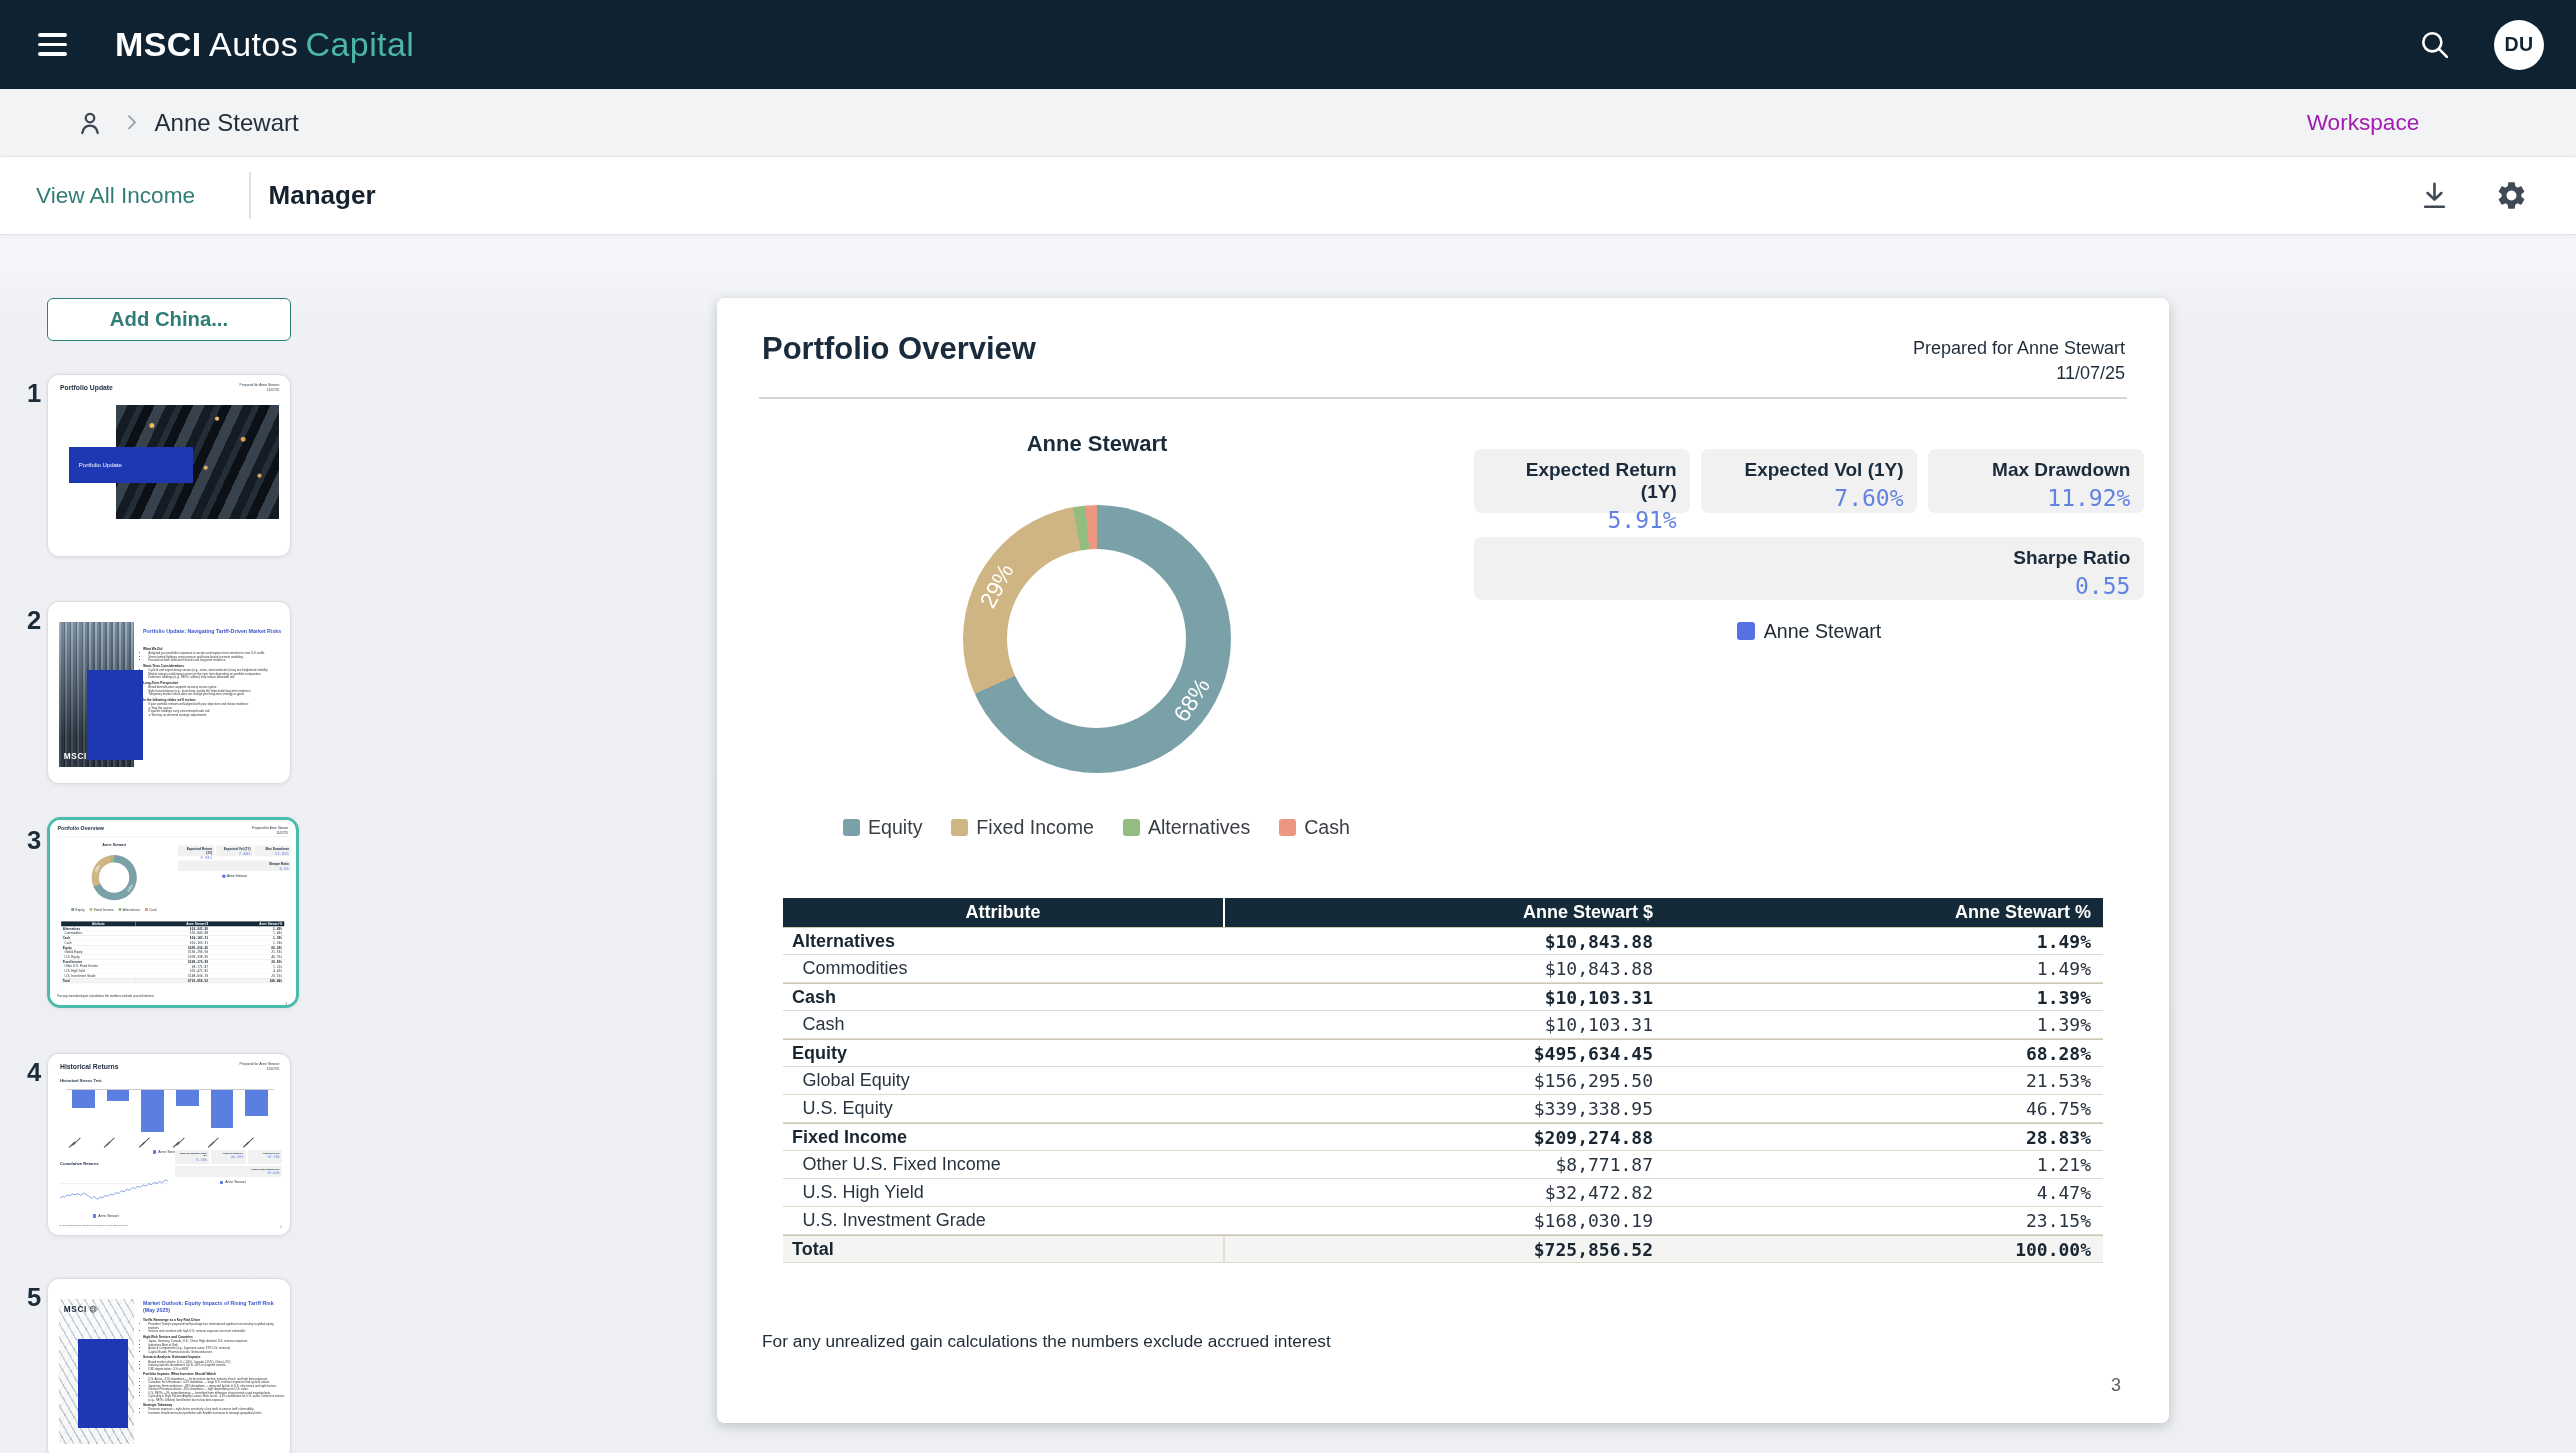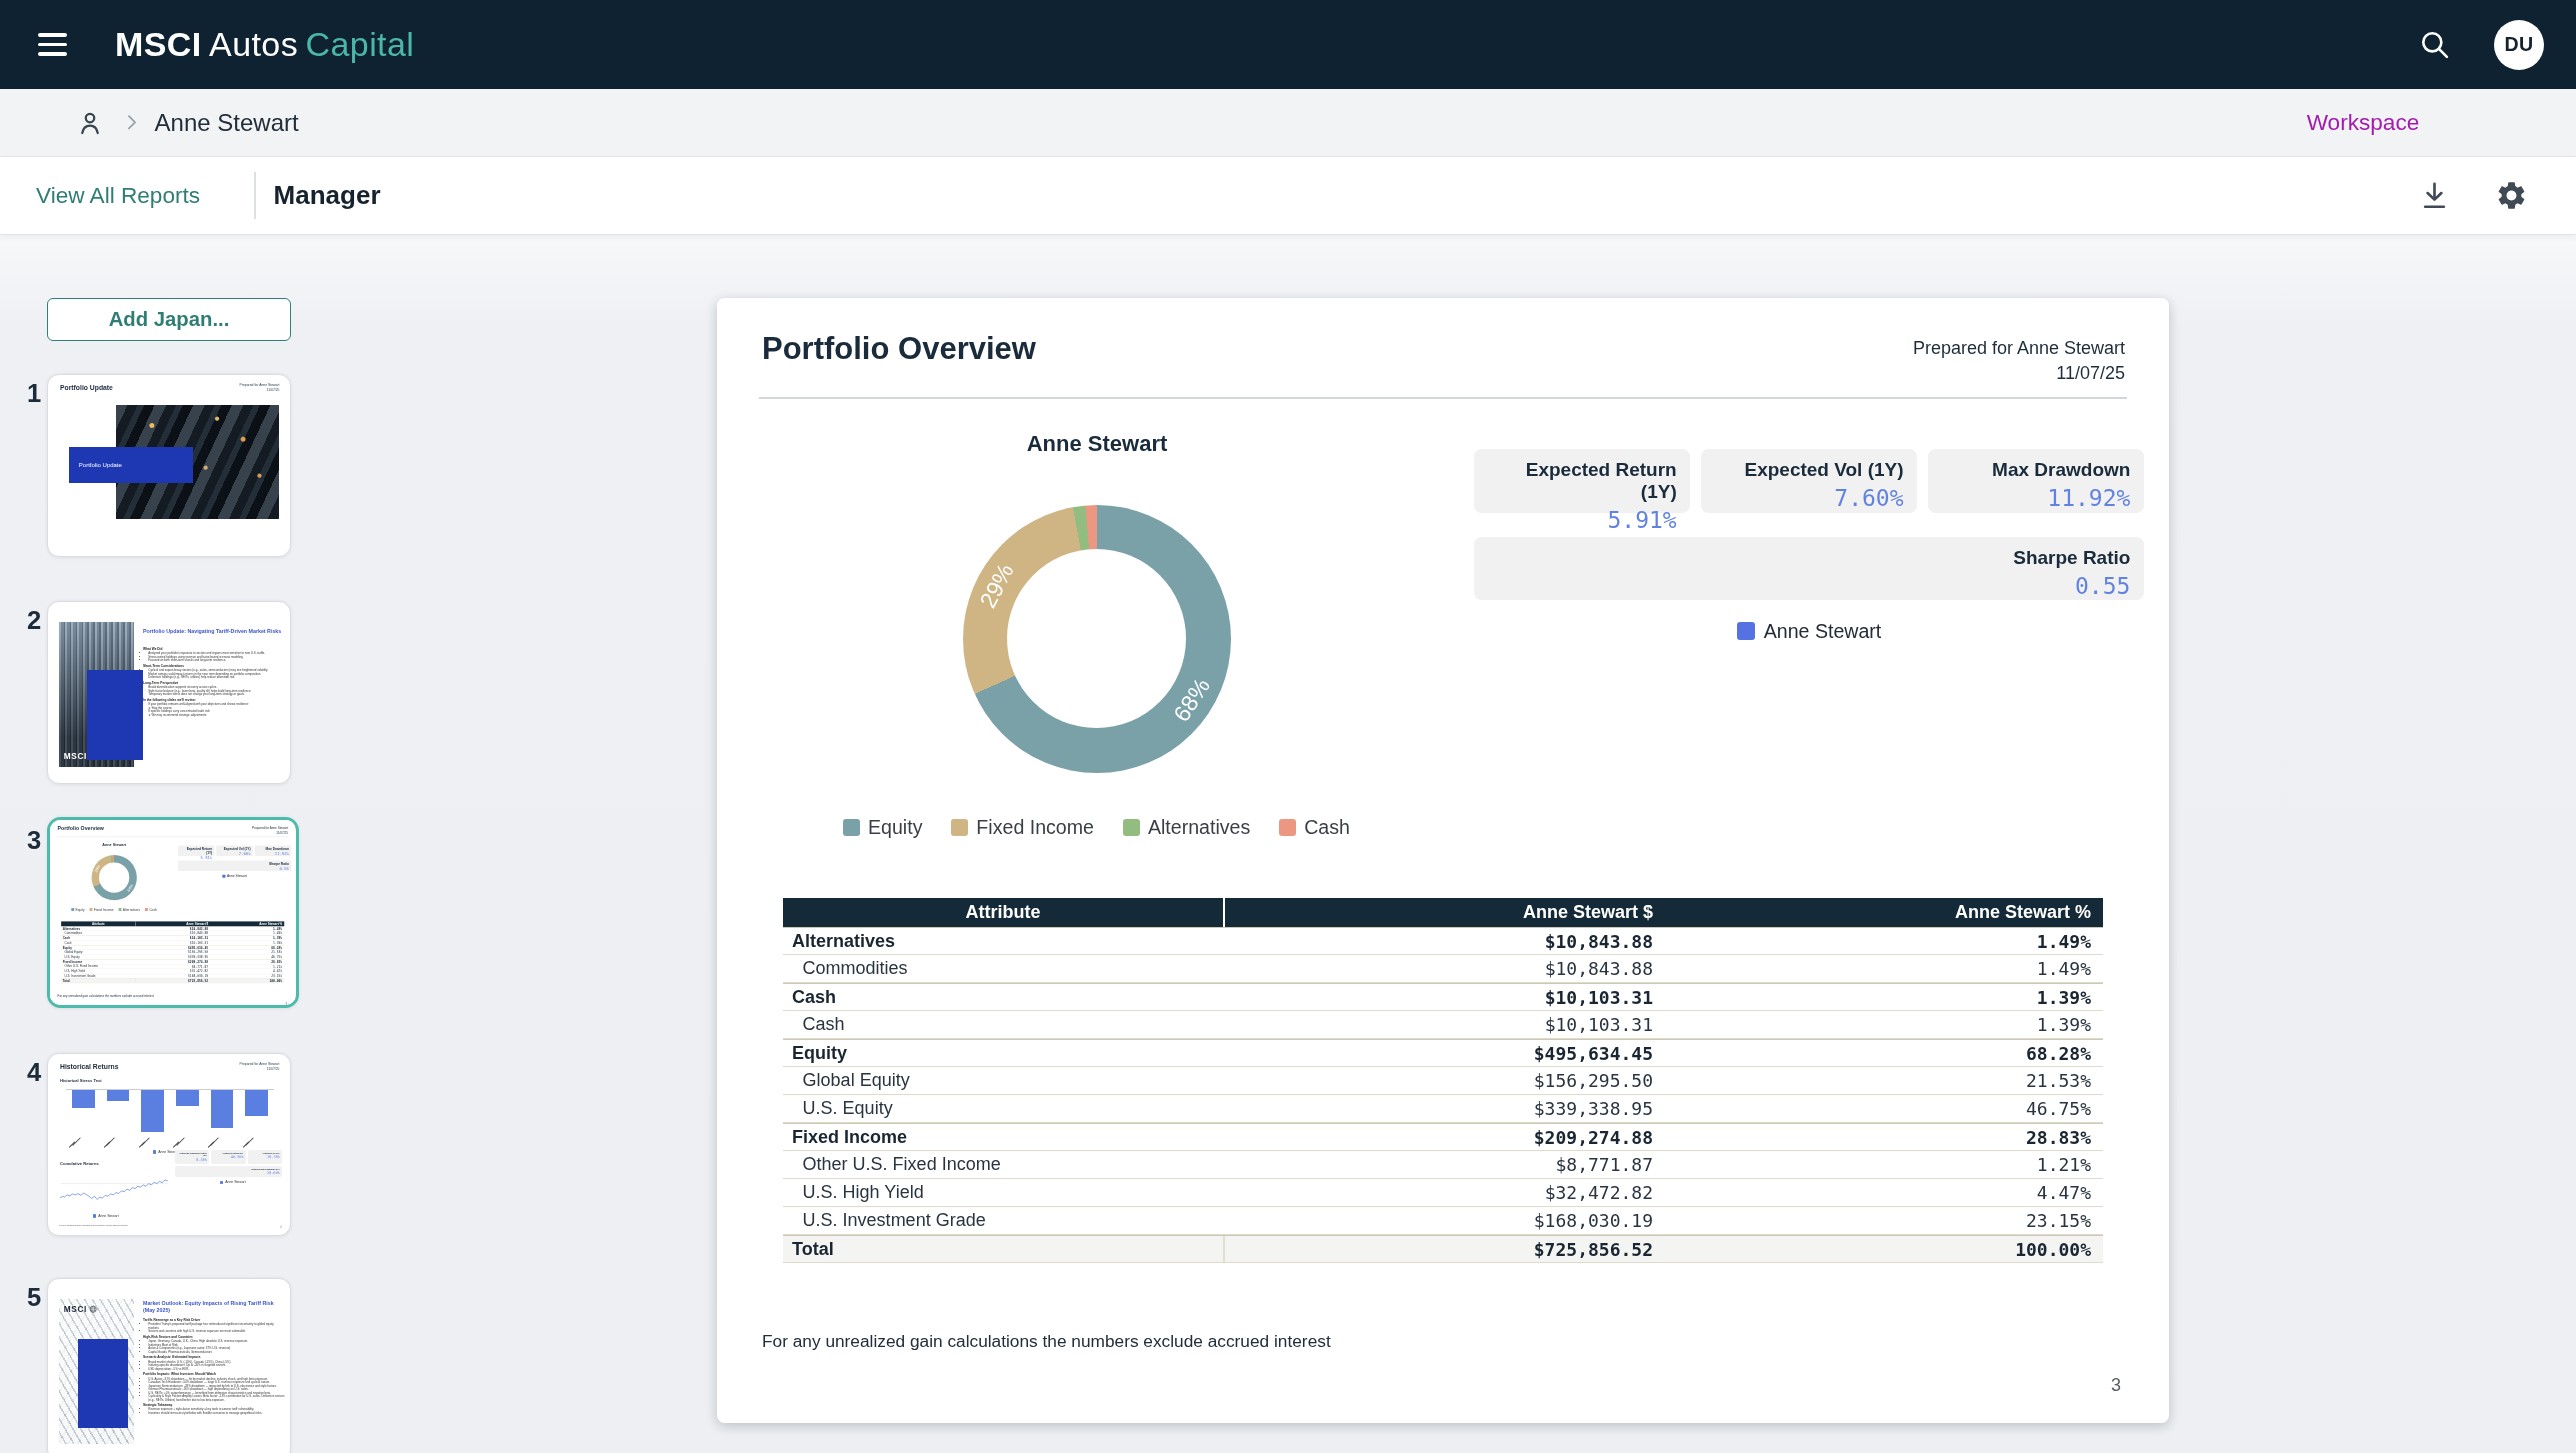--- a/index.html
+++ b/index.html
@@ -176,39 +176,39 @@
   <svg class="crumb-chev" viewBox="0 0 24 24">
     <path d="M9.5 5.5l6.5 6.5-6.5 6.5" stroke="#9aa2ab" stroke-width="2" fill="none" stroke-linecap="round" stroke-linejoin="round"></path>
   </svg>
   <span class="crumb-name">Anne Stewart</span>
   <nav class="tabs">
     <div class="tab">Workspace</div>
   </nav>
 </div>
 
 <div class="toolbar-row">
-  <span class="view-all">View All Reports</span>
+  <span class="view-all">View All Income</span>
   <span class="v-divider"></span>
   <span class="report-name">Manager</span>
   <div class="tool-icons">
     <svg class="tool-icon" viewBox="0 0 24 24">
       <path d="M12 3.5v11" stroke="#3f4a55" stroke-width="1.9" stroke-linecap="round" fill="none"></path>
       <path d="M7 10.2l5 4.8 5-4.8" stroke="#3f4a55" stroke-width="1.9" fill="none" stroke-linecap="round" stroke-linejoin="round"></path>
       <line x1="5.2" y1="20.2" x2="18.8" y2="20.2" stroke="#3f4a55" stroke-width="1.9" stroke-linecap="round"></line>
     </svg>
     <svg class="tool-icon" viewBox="0 0 24 24">
       <path fill="#3f4a55" d="M19.14,12.94c0.04-0.3,0.06-0.61,0.06-0.94c0-0.32-0.02-0.64-0.07-0.94l2.03-1.58c0.18-0.14,0.23-0.41,0.12-0.61l-1.92-3.32c-0.12-0.22-0.37-0.29-0.59-0.22l-2.39,0.96c-0.5-0.38-1.03-0.7-1.62-0.94L14.4,2.81c-0.04-0.24-0.24-0.41-0.48-0.41h-3.84c-0.24,0-0.43,0.17-0.47,0.41L9.25,5.35C8.66,5.59,8.12,5.92,7.63,6.29L5.24,5.33c-0.22-0.08-0.47,0-0.59,0.22L2.74,8.87C2.62,9.08,2.66,9.34,2.86,9.48l2.03,1.58C4.84,11.36,4.8,11.69,4.8,12s0.02,0.64,0.07,0.94l-2.03,1.58c-0.18,0.14-0.23,0.41-0.12,0.61l1.92,3.32c0.12,0.22,0.37,0.29,0.59,0.22l2.39-0.96c0.5,0.38,1.03,0.7,1.62,0.94l0.36,2.54c0.05,0.24,0.24,0.41,0.48,0.41h3.84c0.24,0,0.44-0.17,0.47-0.41l0.36-2.54c0.59-0.24,1.13-0.56,1.62-0.94l2.39,0.96c0.22,0.08,0.47,0,0.59-0.22l1.92-3.32c0.12-0.22,0.07-0.47-0.12-0.61L19.14,12.94z M12,15.6c-1.98,0-3.6-1.62-3.6-3.6s1.62-3.6,3.6-3.6s3.6,1.62,3.6,3.6S13.98,15.6,12,15.6z"></path>
     </svg>
   </div>
 </div>
 
 <div class="content">
 
   <aside class="sidebar">
-    <button class="add-page">Add Japan...</button>
+    <button class="add-page">Add China...</button>
     <div id="thumb-list">
         <div class="thumb-item" style="top: 139px;">
           <div class="thumb-num">1</div>
           <div class="thumb-card">
             <div class="t-head">Portfolio Update</div>
             <div class="t-prep">
               <div>Prepared for Anne Stewart</div>
               <div>11/07/25</div>
             </div>
             <div class="cover-img"></div>

